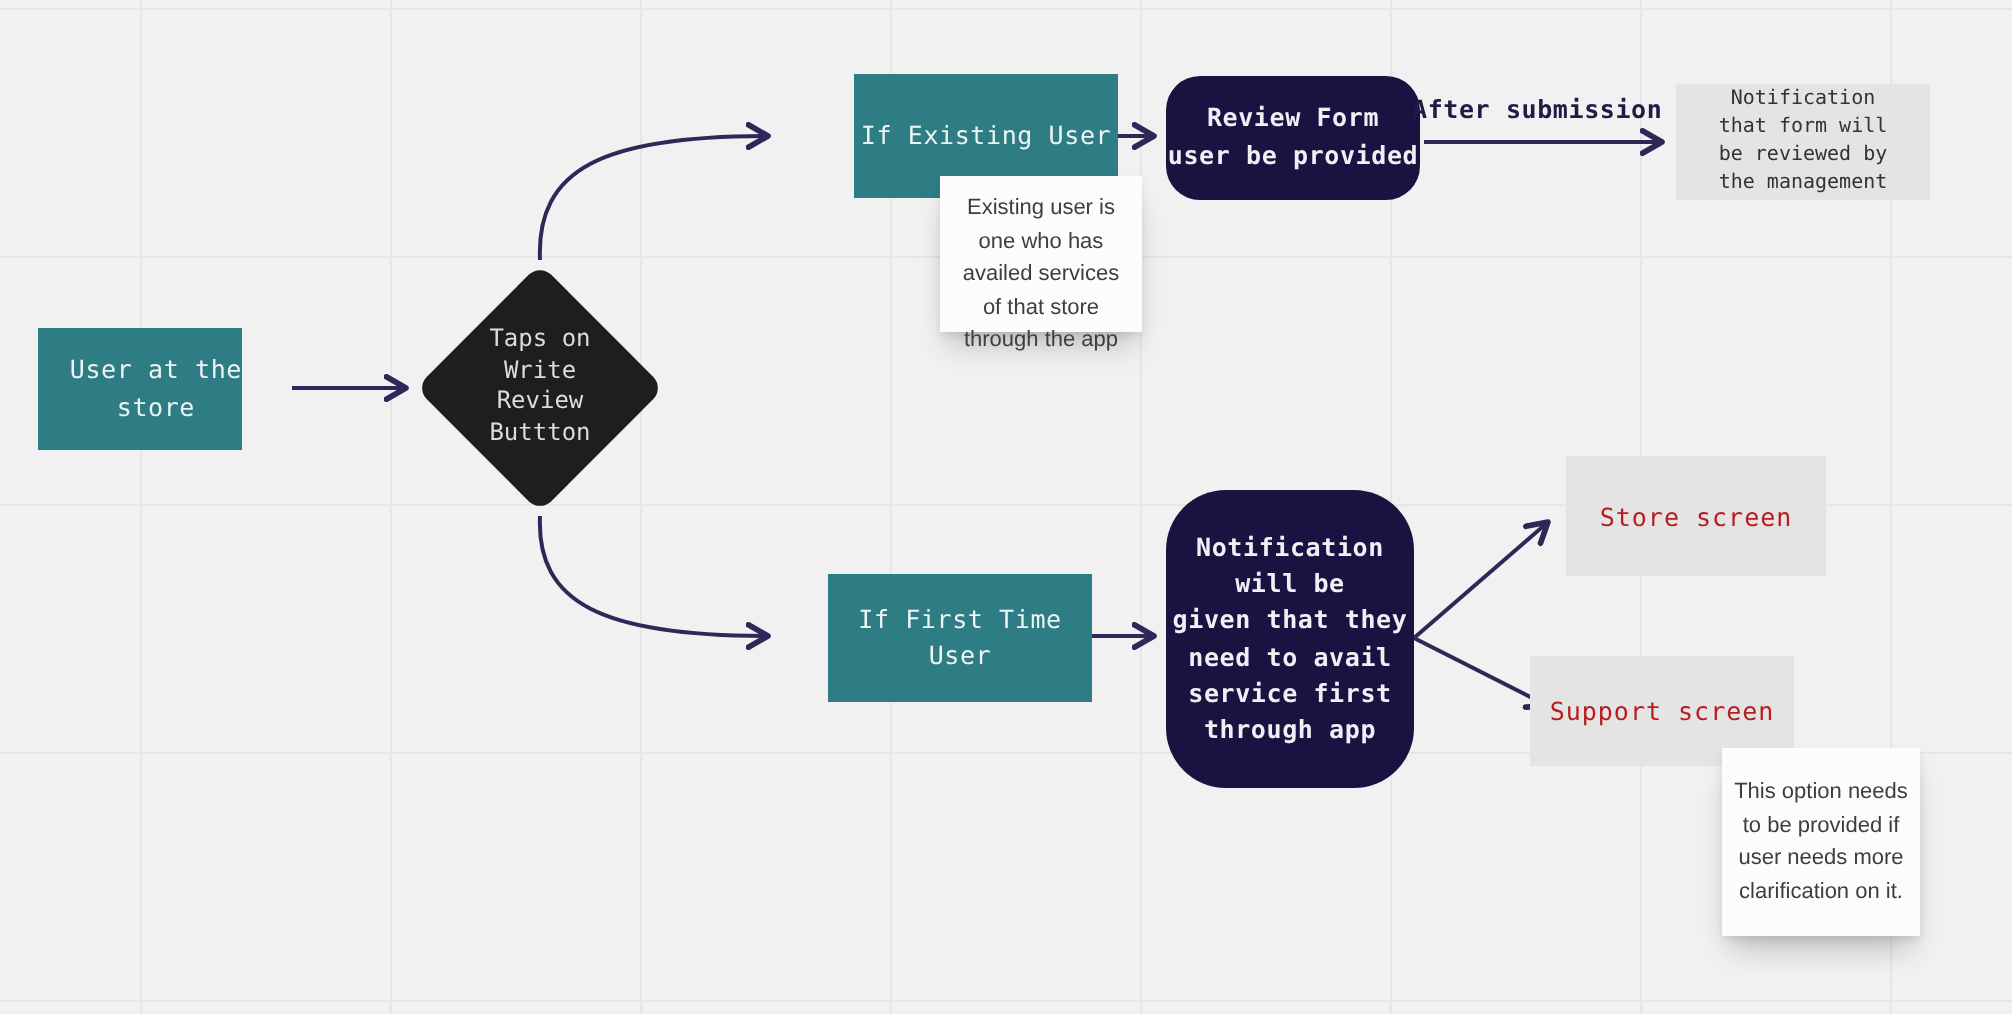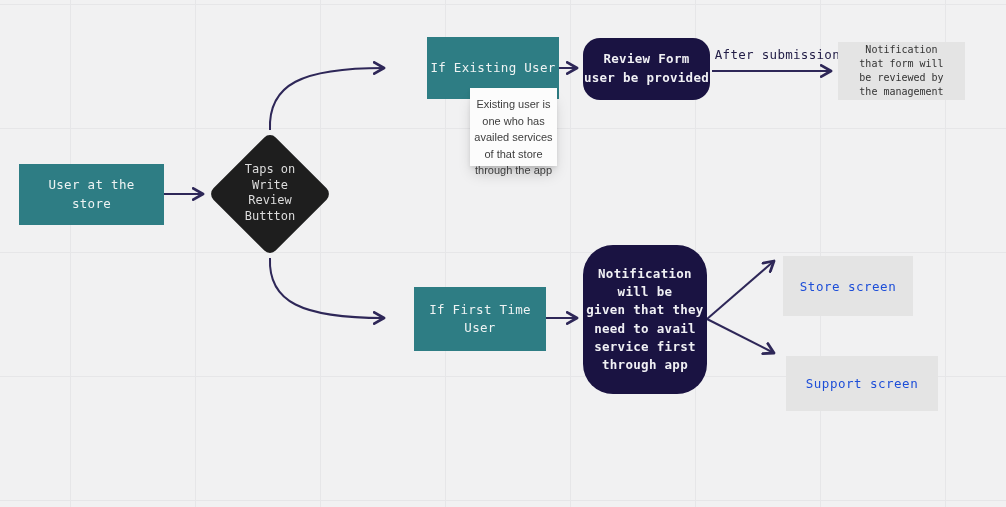--- a/index.html
+++ b/index.html
@@ -18,35 +18,35 @@
     background-position: 70px 4px;
   }
   .edges { position: absolute; left: 0; top: 0; width: 1006px; height: 507px; z-index: 1; }
   .edges path { stroke: #2e2758; stroke-width: 2; fill: none; }
 
   .node { position: absolute; display: flex; align-items: center; justify-content: center; box-sizing: border-box; z-index: 2; }
   .node-label { white-space: pre-line; text-align: center; }
 
   .teal { background: #2e7d84; color: #eef3f3; font-size: 12.5px; line-height: 1.45; letter-spacing: .3px; }
   .rounded-navy { background: #1a1342; color: #f0f0f4; font-weight: 700; font-size: 12.5px; line-height: 1.5; letter-spacing: .3px; }
-  .screen { background: #e4e4e4; color: #1d4ed8; font-size: 12.5px; letter-spacing: .5px; margin-top: 28px; }
+  .screen { background: #e4e4e4; color: #b91c1c; font-size: 12.5px; letter-spacing: .5px; }
   .screen-dark-text { background: #e4e4e4; color: #333333; font-size: 10px; line-height: 1.4; }
 
   .diamond-shape {
     position: absolute; left: 226px; top: 150px; width: 88px; height: 88px;
     background: #1e1e1e; border-radius: 8px; transform: rotate(45deg); z-index: 2;
   }
   .diamond-label {
     position: absolute; left: 210px; top: 162px; width: 120px; z-index: 3;
     color: #dcdcdc; font-size: 12px; line-height: 1.3; text-align: center; white-space: pre-line;
   }
 
   .edge-label {
     position: absolute; left: 706px; top: 47px; width: 134px; z-index: 2;
-    color: #211c46; font-size: 12.5px; text-align: right; letter-spacing: .3px;
+    color: #211c46; font-size: 12.5px; text-align: left; letter-spacing: .3px; font-weight: bold;
   }
 
   .sticky {
     position: absolute; z-index: 4;
     background: #fcfcfc;
     box-shadow: 0 10px 14px -4px rgba(0,0,0,.22), 0 2px 4px rgba(0,0,0,.08);
     font-family: "Liberation Sans", sans-serif;
     color: #3d3d3d; font-size: 11px; line-height: 1.5;
     display: flex; justify-content: center; box-sizing: border-box;
   }
@@ -66,21 +66,21 @@
     <path d="M146,194 H203" marker-end="url(#arrow)"></path>
     <path d="M270,130 C268,84 302,68 384,68" marker-end="url(#arrow)"></path>
     <path d="M529,68 H577" marker-end="url(#arrow)"></path>
     <path d="M712,71 H831" marker-end="url(#arrow)"></path>
     <path d="M270,258 C268,302 302,318 384,318" marker-end="url(#arrow)"></path>
     <path d="M529,318 H577" marker-end="url(#arrow)"></path>
     <path d="M707,319 L774,261" marker-end="url(#arrow)"></path>
     <path d="M707,319 L774,353" marker-end="url(#arrow)"></path>
   </svg>
 
-  <div class="node teal" style="left:19px; top:164px; width:145px; height:61px;">
+  <div class="node teal" style="left:19px; top:164px; width:102px; height:61px;justify-content:flex-end;">
     <div class="node-label">User at the
 store</div>
   </div>
 
   <div class="diamond-shape"></div>
   <div class="diamond-label">Taps on
 Write
 Review
 Buttton</div>
 
@@ -113,26 +113,32 @@
 given that they
 need to avail
 service first
 through app</div>
   </div>
 
   <div class="node screen" style="left:783px; top:228px; width:130px; height:60px;">
     <div class="node-label">Store screen</div>
   </div>
 
-  <div class="node screen" style="left:786px; top:328px; width:152px; height:55px;">
+  <div class="node screen" style="left:765px; top:328px; width:132px; height:55px;">
     <div class="node-label">Support screen</div>
   </div>
 
-  <div class="sticky" style="left:470px; top:88px; width:87px; height:78px; padding-top:8px;">
+  <div class="sticky" style="left:470px; top:88px; width:101px; height:78px; padding-top:8px;">
     <div class="note-text">Existing user is
 one who has
 availed services
 of that store
 through the app</div>
   </div>
 
+  <div class="sticky" style="left:861px; top:374px; width:99px; height:94px; padding-top:14px;">
+    <div class="note-text">This option needs
+to be provided if
+user needs more
+clarification on it.</div>
+  </div>
 
 </div>
 
 </body></html>

